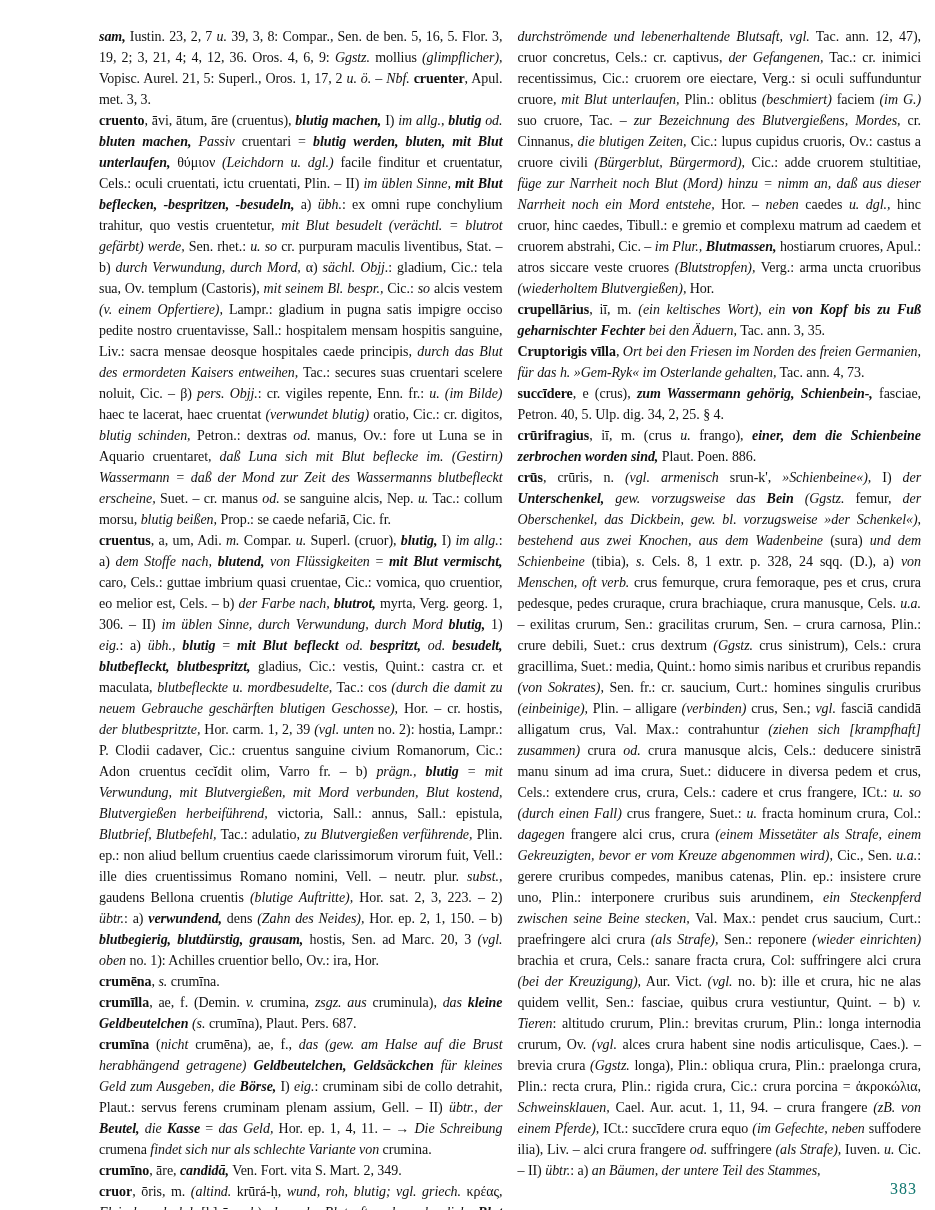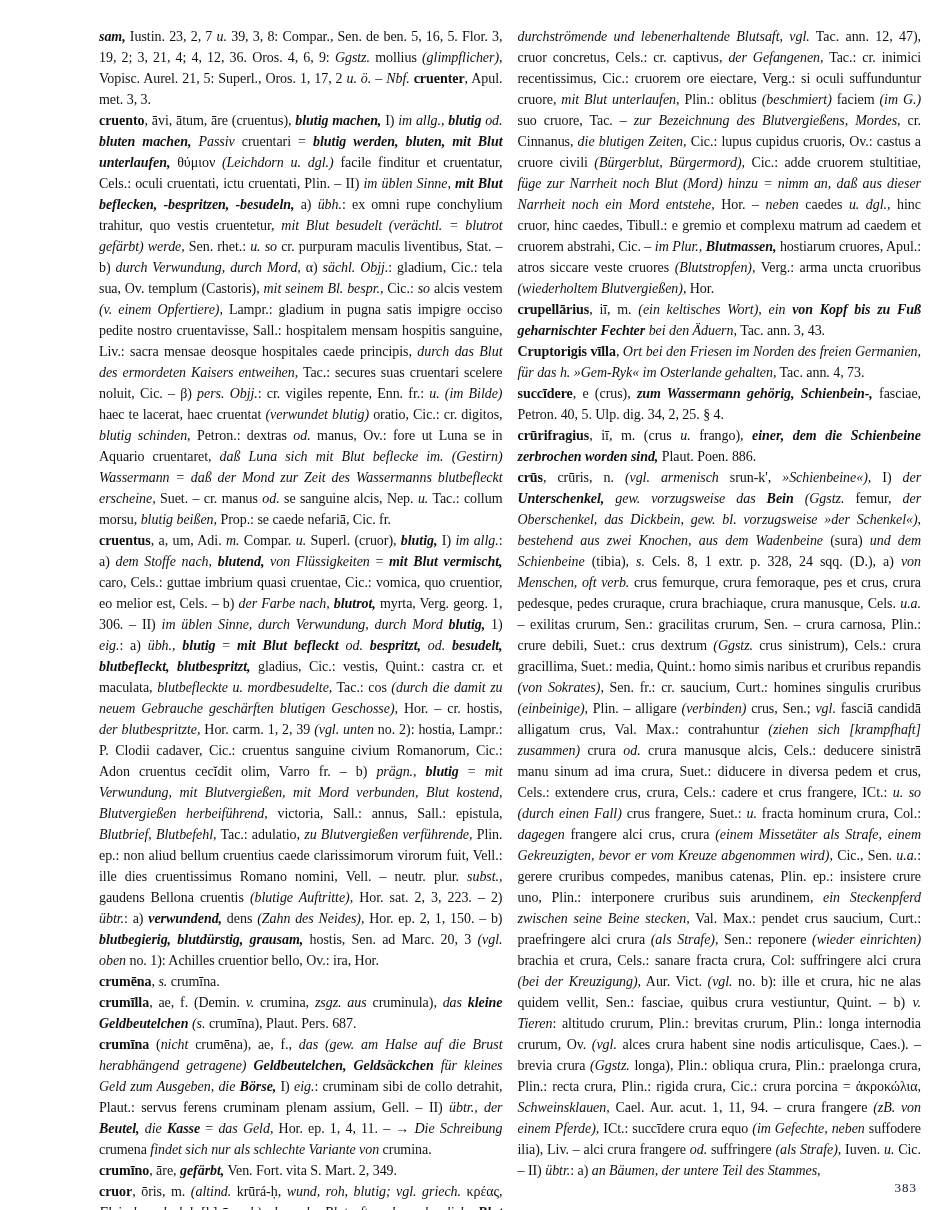--- a/index.html
+++ b/index.html
@@ -33,43 +33,43 @@
   }
   .para { margin: 0; }
   .s-r { font-style: normal; font-weight: normal; }
   .s-i { font-style: italic; }
   .s-b { font-weight: bold; }
   .s-bi { font-weight: bold; font-style: italic; }
   .page-number {
     position: absolute;
     right: 18px;
     top: 1180px;
-    font-size: 13px;
+    font-size: 16px;
     letter-spacing: 1px;
-    color: #0f172a;
+    color: #0f766e;
   }
 </style>
 </head>
 <body>
 
 <div class="page">
   <div class="content">
     <div class="column">
         <div class="para"><span class="s-bi">sam,</span><span class="s-r"> Iustin. 23, 2, 7 </span><span class="s-i">u.</span><span class="s-r"> 39, 3, 8: Compar., Sen. de ben. 5, 16, 5. Flor. 3, 19, 2; 3, 21, 4; 4, 12, 36. Oros. 4, 6, 9: </span><span class="s-i">Ggstz.</span><span class="s-r"> mollius </span><span class="s-i">(glimpflicher),</span><span class="s-r"> Vopisc. Aurel. 21, 5: Superl., Oros. 1, 17, 2 </span><span class="s-i">u. ö.</span><span class="s-r"> – </span><span class="s-i">Nbf.</span><span class="s-r"> </span><span class="s-b">cruenter</span><span class="s-r">, Apul. met. 3, 3.</span></div>
         <div class="para"><span class="s-b">cruento</span><span class="s-r">, āvi, ātum, āre (cruentus), </span><span class="s-bi">blutig machen,</span><span class="s-r"> I) </span><span class="s-i">im allg.</span><span class="s-r">, </span><span class="s-bi">blutig</span><span class="s-r"> </span><span class="s-i">od.</span><span class="s-r"> </span><span class="s-bi">bluten machen,</span><span class="s-r"> </span><span class="s-i">Passiv</span><span class="s-r"> cruentari = </span><span class="s-bi">blutig werden, bluten, mit Blut unterlaufen,</span><span class="s-r"> θύμιον </span><span class="s-i">(Leichdorn u. dgl.)</span><span class="s-r"> facile finditur et cruentatur, Cels.: oculi cruentati, ictu cruentati, Plin. – II) </span><span class="s-i">im üblen Sinne,</span><span class="s-r"> </span><span class="s-bi">mit Blut beflecken, -bespritzen, -besudeln,</span><span class="s-r"> a) </span><span class="s-i">übh.</span><span class="s-r">: ex omni rupe conchylium trahitur, quo vestis cruentetur, </span><span class="s-i">mit Blut besudelt (verächtl. = blutrot gefärbt) werde,</span><span class="s-r"> Sen. rhet.: </span><span class="s-i">u. so</span><span class="s-r"> cr. purpuram maculis liventibus, Stat. – b) </span><span class="s-i">durch Verwundung, durch Mord,</span><span class="s-r"> α) </span><span class="s-i">sächl. Objj.</span><span class="s-r">: gladium, Cic.: tela sua, Ov. templum (Castoris), </span><span class="s-i">mit seinem Bl. bespr.,</span><span class="s-r"> Cic.: </span><span class="s-i">so</span><span class="s-r"> alcis vestem </span><span class="s-i">(v. einem Opfertiere),</span><span class="s-r"> Lampr.: gladium in pugna satis impigre occiso pedite nostro cruentavisse, Sall.: hospitalem mensam hospitis sanguine, Liv.: sacra mensae deosque hospitales caede principis, </span><span class="s-i">durch das Blut des ermordeten Kaisers entweihen,</span><span class="s-r"> Tac.: secures suas cruentari scelere noluit, Cic. – β) </span><span class="s-i">pers. Objj.</span><span class="s-r">: cr. vigiles repente, Enn. fr.: </span><span class="s-i">u. (im Bilde)</span><span class="s-r"> haec te lacerat, haec cruentat </span><span class="s-i">(verwundet blutig)</span><span class="s-r"> oratio, Cic.: cr. digitos, </span><span class="s-i">blutig schinden,</span><span class="s-r"> Petron.: dextras </span><span class="s-i">od.</span><span class="s-r"> manus, Ov.: fore ut Luna se in Aquario cruentaret, </span><span class="s-i">daß Luna sich mit Blut beflecke im. (Gestirn) Wassermann = daß der Mond zur Zeit des Wassermanns blutbefleckt erscheine,</span><span class="s-r"> Suet. – cr. manus </span><span class="s-i">od.</span><span class="s-r"> se sanguine alcis, Nep. </span><span class="s-i">u.</span><span class="s-r"> Tac.: collum morsu, </span><span class="s-i">blutig beißen,</span><span class="s-r"> Prop.: se caede nefariā, Cic. fr.</span></div>
         <div class="para"><span class="s-b">cruentus</span><span class="s-r">, a, um, Adi. </span><span class="s-i">m.</span><span class="s-r"> Compar. </span><span class="s-i">u.</span><span class="s-r"> Superl. (cruor), </span><span class="s-bi">blutig,</span><span class="s-r"> I) </span><span class="s-i">im allg.</span><span class="s-r">: a) </span><span class="s-i">dem Stoffe nach,</span><span class="s-r"> </span><span class="s-bi">blutend,</span><span class="s-r"> </span><span class="s-i">von Flüssigkeiten</span><span class="s-r"> = </span><span class="s-bi">mit Blut vermischt,</span><span class="s-r"> caro, Cels.: guttae imbrium quasi cruentae, Cic.: vomica, quo cruentior, eo melior est, Cels. – b) </span><span class="s-i">der Farbe nach,</span><span class="s-r"> </span><span class="s-bi">blutrot,</span><span class="s-r"> myrta, Verg. georg. 1, 306. – II) </span><span class="s-i">im üblen Sinne, durch Verwundung, durch Mord</span><span class="s-r"> </span><span class="s-bi">blutig,</span><span class="s-r"> 1) </span><span class="s-i">eig.</span><span class="s-r">: a) </span><span class="s-i">übh.,</span><span class="s-r"> </span><span class="s-bi">blutig</span><span class="s-r"> = </span><span class="s-bi">mit Blut befleckt</span><span class="s-r"> </span><span class="s-i">od.</span><span class="s-r"> </span><span class="s-bi">bespritzt,</span><span class="s-r"> </span><span class="s-i">od.</span><span class="s-r"> </span><span class="s-bi">besudelt, blutbefleckt, blutbespritzt,</span><span class="s-r"> gladius, Cic.: vestis, Quint.: castra cr. et maculata, </span><span class="s-i">blutbefleckte u. mordbesudelte,</span><span class="s-r"> Tac.: cos </span><span class="s-i">(durch die damit zu neuem Gebrauche geschärften blutigen Geschosse),</span><span class="s-r"> Hor. – cr. hostis, </span><span class="s-i">der blutbespritzte,</span><span class="s-r"> Hor. carm. 1, 2, 39 </span><span class="s-i">(vgl. unten</span><span class="s-r"> no. 2): hostia, Lampr.: P. Clodii cadaver, Cic.: cruentus sanguine civium Romanorum, Cic.: Adon cruentus cecĭdit olim, Varro fr. – b) </span><span class="s-i">prägn.,</span><span class="s-r"> </span><span class="s-bi">blutig</span><span class="s-r"> = </span><span class="s-i">mit Verwundung, mit Blutvergießen, mit Mord verbunden, Blut kostend, Blutvergießen herbeiführend,</span><span class="s-r"> victoria, Sall.: annus, Sall.: epistula, </span><span class="s-i">Blutbrief, Blutbefehl,</span><span class="s-r"> Tac.: adulatio, </span><span class="s-i">zu Blutvergießen verführende,</span><span class="s-r"> Plin. ep.: non aliud bellum cruentius caede clarissimorum virorum fuit, Vell.: ille dies cruentissimus Romano nomini, Vell. – neutr. plur. </span><span class="s-i">subst.,</span><span class="s-r"> gaudens Bellona cruentis </span><span class="s-i">(blutige Auftritte),</span><span class="s-r"> Hor. sat. 2, 3, 223. – 2) </span><span class="s-i">übtr.</span><span class="s-r">: a) </span><span class="s-bi">verwundend,</span><span class="s-r"> dens </span><span class="s-i">(Zahn des Neides),</span><span class="s-r"> Hor. ep. 2, 1, 150. – b) </span><span class="s-bi">blutbegierig, blutdürstig, grausam,</span><span class="s-r"> hostis, Sen. ad Marc. 20, 3 </span><span class="s-i">(vgl. oben</span><span class="s-r"> no. 1): Achilles cruentior bello, Ov.: ira, Hor.</span></div>
         <div class="para"><span class="s-b">crumēna</span><span class="s-r">, </span><span class="s-i">s.</span><span class="s-r"> crumīna.</span></div>
         <div class="para"><span class="s-b">crumīlla</span><span class="s-r">, ae, f. (Demin. </span><span class="s-i">v.</span><span class="s-r"> crumina, </span><span class="s-i">zsgz. aus</span><span class="s-r"> cruminula), </span><span class="s-i">das</span><span class="s-r"> </span><span class="s-bi">kleine Geldbeutelchen</span><span class="s-r"> </span><span class="s-i">(s.</span><span class="s-r"> crumīna), Plaut. Pers. 687.</span></div>
         <div class="para"><span class="s-b">crumīna</span><span class="s-r"> (</span><span class="s-i">nicht</span><span class="s-r"> crumēna), ae, f., </span><span class="s-i">das (gew. am Halse auf die Brust herabhängend getragene)</span><span class="s-r"> </span><span class="s-bi">Geldbeutelchen, Geldsäckchen</span><span class="s-r"> </span><span class="s-i">für kleines Geld zum Ausgeben, die</span><span class="s-r"> </span><span class="s-bi">Börse,</span><span class="s-r"> I) </span><span class="s-i">eig.</span><span class="s-r">: cruminam sibi de collo detrahit, Plaut.: servus ferens cruminam plenam assium, Gell. – II) </span><span class="s-i">übtr., der</span><span class="s-r"> </span><span class="s-bi">Beutel,</span><span class="s-r"> </span><span class="s-i">die</span><span class="s-r"> </span><span class="s-bi">Kasse</span><span class="s-r"> = </span><span class="s-i">das Geld,</span><span class="s-r"> Hor. ep. 1, 4, 11. – → </span><span class="s-i">Die Schreibung</span><span class="s-r"> crumena </span><span class="s-i">findet sich nur als schlechte Variante von</span><span class="s-r"> crumina.</span></div>
-        <div class="para"><span class="s-b">crumīno</span><span class="s-r">, āre, </span><span class="s-bi">gefärbt,</span><span class="s-r"> Ven. Fort. vita S. Mart. 2, 349.</span></div>
+        <div class="para"><span class="s-b">crumīno</span><span class="s-r">, āre, </span><span class="s-bi">candidā,</span><span class="s-r"> Ven. Fort. vita S. Mart. 2, 349.</span></div>
         <div class="para"><span class="s-b">cruor</span><span class="s-r">, ōris, m. </span><span class="s-i">(altind.</span><span class="s-r"> krūrá-ḥ, </span><span class="s-i">wund, roh, blutig; vgl. griech.</span><span class="s-r"> κρέας, </span><span class="s-i">Fleisch und ahd.</span><span class="s-r"> [h]rō, </span><span class="s-i">roh), der rohe Blutsaft = das rohe dicke</span><span class="s-r"> </span><span class="s-bi">Blut</span><span class="s-r"> (</span><span class="s-i">während</span><span class="s-r"> sanguis = </span><span class="s-i">der dünne, die Glieder</span></div>
       </div>
     <div class="column">
         <div class="para"><span class="s-i">durchströmende und lebenerhaltende Blutsaft, vgl.</span><span class="s-r"> Tac. ann. 12, 47), cruor concretus, Cels.: cr. captivus, </span><span class="s-i">der Gefangenen,</span><span class="s-r"> Tac.: cr. inimici recentissimus, Cic.: cruorem ore eiectare, Verg.: si oculi suffunduntur cruore, </span><span class="s-i">mit Blut unterlaufen,</span><span class="s-r"> Plin.: oblitus </span><span class="s-i">(beschmiert)</span><span class="s-r"> faciem </span><span class="s-i">(im G.)</span><span class="s-r"> suo cruore, Tac. – </span><span class="s-i">zur Bezeichnung des Blutvergießens, Mordes,</span><span class="s-r"> cr. Cinnanus, </span><span class="s-i">die blutigen Zeiten,</span><span class="s-r"> Cic.: lupus cupidus cruoris, Ov.: castus a cruore civili </span><span class="s-i">(Bürgerblut, Bürgermord),</span><span class="s-r"> Cic.: adde cruorem stultitiae, </span><span class="s-i">füge zur Narrheit noch Blut (Mord) hinzu = nimm an, daß aus dieser Narrheit noch ein Mord entstehe,</span><span class="s-r"> Hor. – </span><span class="s-i">neben</span><span class="s-r"> caedes </span><span class="s-i">u. dgl.,</span><span class="s-r"> hinc cruor, hinc caedes, Tibull.: e gremio et complexu matrum ad caedem et cruorem abstrahi, Cic. – </span><span class="s-i">im Plur.,</span><span class="s-r"> </span><span class="s-bi">Blutmassen,</span><span class="s-r"> hostiarum cruores, Apul.: atros siccare veste cruores </span><span class="s-i">(Blutstropfen),</span><span class="s-r"> Verg.: arma uncta cruoribus </span><span class="s-i">(wiederholtem Blutvergießen),</span><span class="s-r"> Hor.</span></div>
-        <div class="para"><span class="s-b">crupellārius</span><span class="s-r">, iī, m. </span><span class="s-i">(ein keltisches Wort), ein</span><span class="s-r"> </span><span class="s-bi">von Kopf bis zu Fuß geharnischter Fechter</span><span class="s-r"> </span><span class="s-i">bei den Äduern,</span><span class="s-r"> Tac. ann. 3, 43.</span></div>
+        <div class="para"><span class="s-b">crupellārius</span><span class="s-r">, iī, m. </span><span class="s-i">(ein keltisches Wort), ein</span><span class="s-r"> </span><span class="s-bi">von Kopf bis zu Fuß geharnischter Fechter</span><span class="s-r"> </span><span class="s-i">bei den Äduern,</span><span class="s-r"> Tac. ann. 3, 35.</span></div>
         <div class="para"><span class="s-b">Cruptorigis vīlla</span><span class="s-r">, </span><span class="s-i">Ort bei den Friesen im Norden des freien Germanien, für das h. »Gem-Ryk« im Osterlande gehalten,</span><span class="s-r"> Tac. ann. 4, 73.</span></div>
         <div class="para"><span class="s-b">succīdere</span><span class="s-r">, e (crus), </span><span class="s-bi">zum Wassermann gehörig, Schienbein-,</span><span class="s-r"> fasciae, Petron. 40, 5. Ulp. dig. 34, 2, 25. § 4.</span></div>
         <div class="para"><span class="s-b">crūrifragius</span><span class="s-r">, iī, m. (crus </span><span class="s-i">u.</span><span class="s-r"> frango), </span><span class="s-bi">einer, dem die Schienbeine zerbrochen worden sind,</span><span class="s-r"> Plaut. Poen. 886.</span></div>
         <div class="para"><span class="s-b">crūs</span><span class="s-r">, crūris, n. </span><span class="s-i">(vgl. armenisch</span><span class="s-r"> srun-k', </span><span class="s-i">»Schienbeine«),</span><span class="s-r"> I) </span><span class="s-i">der</span><span class="s-r"> </span><span class="s-bi">Unterschenkel,</span><span class="s-r"> </span><span class="s-i">gew. vorzugsweise das</span><span class="s-r"> </span><span class="s-bi">Bein</span><span class="s-r"> </span><span class="s-i">(Ggstz.</span><span class="s-r"> femur, </span><span class="s-i">der Oberschenkel, das Dickbein, gew. bl. vorzugsweise »der Schenkel«), bestehend aus zwei Knochen, aus dem Wadenbeine</span><span class="s-r"> (sura) </span><span class="s-i">und dem Schienbeine</span><span class="s-r"> (tibia), </span><span class="s-i">s.</span><span class="s-r"> Cels. 8, 1 extr. p. 328, 24 sqq. (D.), a) </span><span class="s-i">von Menschen, oft verb.</span><span class="s-r"> crus femurque, crura femoraque, pes et crus, crura pedesque, pedes cruraque, crura brachiaque, crura manusque, Cels. </span><span class="s-i">u.a.</span><span class="s-r"> – exilitas crurum, Sen.: gracilitas crurum, Sen. – crura carnosa, Plin.: crure debili, Suet.: crus dextrum </span><span class="s-i">(Ggstz.</span><span class="s-r"> crus sinistrum), Cels.: crura gracillima, Suet.: media, Quint.: homo simis naribus et cruribus repandis </span><span class="s-i">(von Sokrates),</span><span class="s-r"> Sen. fr.: cr. saucium, Curt.: homines singulis cruribus </span><span class="s-i">(einbeinige),</span><span class="s-r"> Plin. – alligare </span><span class="s-i">(verbinden)</span><span class="s-r"> crus, Sen.; </span><span class="s-i">vgl.</span><span class="s-r"> fasciā candidā alligatum crus, Val. Max.: contrahuntur </span><span class="s-i">(ziehen sich [krampfhaft] zusammen)</span><span class="s-r"> crura </span><span class="s-i">od.</span><span class="s-r"> crura manusque alcis, Cels.: deducere sinistrā manu sinum ad ima crura, Suet.: diducere in diversa pedem et crus, Cels.: extendere crus, crura, Cels.: cadere et crus frangere, ICt.: </span><span class="s-i">u. so (durch einen Fall)</span><span class="s-r"> crus frangere, Suet.: </span><span class="s-i">u.</span><span class="s-r"> fracta hominum crura, Col.: </span><span class="s-i">dagegen</span><span class="s-r"> frangere alci crus, crura </span><span class="s-i">(einem Missetäter als Strafe, einem Gekreuzigten, bevor er vom Kreuze abgenommen wird),</span><span class="s-r"> Cic., Sen. </span><span class="s-i">u.a.</span><span class="s-r">: gerere cruribus compedes, manibus catenas, Plin. ep.: insistere crure uno, Plin.: interponere cruribus suis arundinem, </span><span class="s-i">ein Steckenpferd zwischen seine Beine stecken,</span><span class="s-r"> Val. Max.: pendet crus saucium, Curt.: praefringere alci crura </span><span class="s-i">(als Strafe),</span><span class="s-r"> Sen.: reponere </span><span class="s-i">(wieder einrichten)</span><span class="s-r"> brachia et crura, Cels.: sanare fracta crura, Col: suffringere alci crura </span><span class="s-i">(bei der Kreuzigung),</span><span class="s-r"> Aur. Vict. </span><span class="s-i">(vgl.</span><span class="s-r"> no. b): ille et crura, hic ne alas quidem vellit, Sen.: fasciae, quibus crura vestiuntur, Quint. – b) </span><span class="s-i">v. Tieren</span><span class="s-r">: altitudo crurum, Plin.: brevitas crurum, Plin.: longa internodia crurum, Ov. </span><span class="s-i">(vgl.</span><span class="s-r"> alces crura habent sine nodis articulisque, Caes.). – brevia crura </span><span class="s-i">(Ggstz.</span><span class="s-r"> longa), Plin.: obliqua crura, Plin.: praelonga crura, Plin.: recta crura, Plin.: rigida crura, Cic.: crura porcina = ἀκροκώλια, </span><span class="s-i">Schweinsklauen,</span><span class="s-r"> Cael. Aur. acut. 1, 11, 94. – crura frangere </span><span class="s-i">(zB. von einem Pferde),</span><span class="s-r"> ICt.: succīdere crura equo </span><span class="s-i">(im Gefechte, neben</span><span class="s-r"> suffodere ilia), Liv. – alci crura frangere </span><span class="s-i">od.</span><span class="s-r"> suffringere </span><span class="s-i">(als Strafe),</span><span class="s-r"> Iuven. </span><span class="s-i">u.</span><span class="s-r"> Cic. – II) </span><span class="s-i">übtr.</span><span class="s-r">: a) </span><span class="s-i">an Bäumen, der untere Teil des Stammes,</span></div>
       </div>
   </div>
   <div class="page-number">383</div>
 </div>
 
 </body></html>

